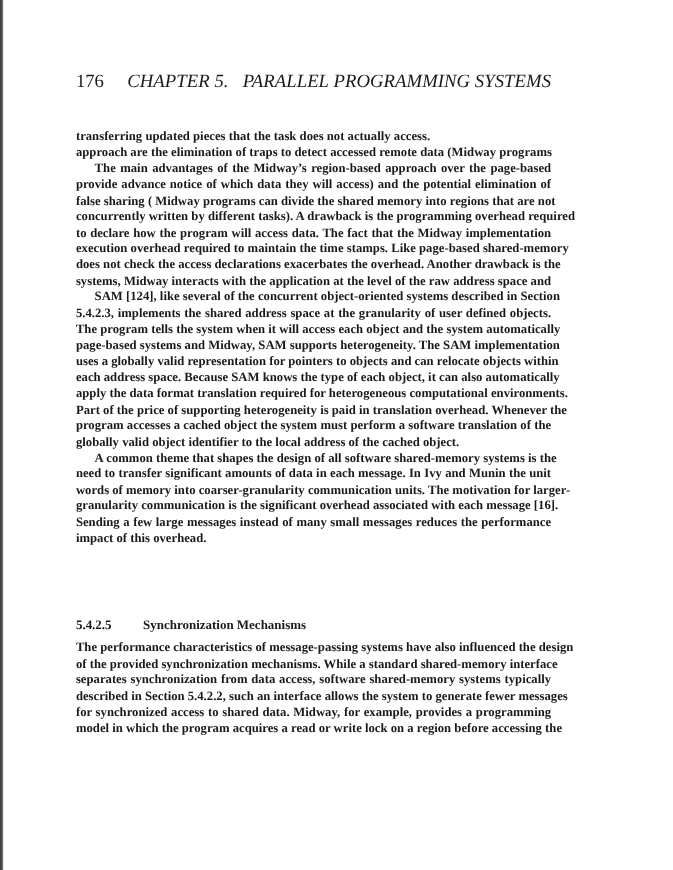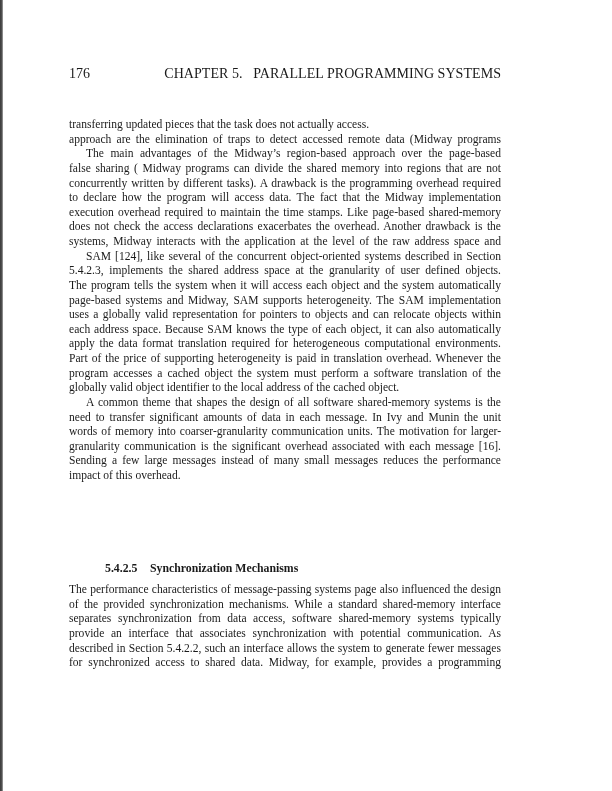--- a/index.html
+++ b/index.html
@@ -22,66 +22,67 @@
       width: 3px;
       height: 791px;
       background: linear-gradient(to right, #3a3a3a 0, #555 2px, #bbb 3px);
     }
     .running-head {
       position: absolute;
       top: 66px;
       left: 69px;
       width: 432px;
       height: 16px;
-      font-size: 14px;
+      font-size: 17px;
       line-height: 16px;
     }
     .page-number {
       position: absolute;
       left: 0;
       top: 0;
     }
     .chapter-title {
       position: absolute;
       right: 0;
       top: 0;
+      font-style: italic;
       letter-spacing: 0.05px;
     }
     .body-text {
       position: absolute;
       top: 117px;
       left: 69px;
       width: 432px;
       font-size: 11.55px;
       line-height: 14.62px;
     }
     .line {
       display: block;
       text-align: justify;
       text-align-last: justify;
       white-space: nowrap;
+      font-weight: bold;
     }
     .line.last {
       text-align-last: left;
     }
     .line.indent {
       text-indent: 17px;
     }
     .section-heading {
       position: absolute;
       top: 560px;
       left: 69px;
       font-weight: bold;
       font-size: 11.8px;
       line-height: 16px;
     }
     .section-heading .num {
       display: inline-block;
-      width: 45px;
-      margin-left: 36px;
+      width: 61px;
     }
     .section-body {
       position: absolute;
       top: 582px;
       left: 69px;
       width: 432px;
       font-size: 11.55px;
       line-height: 14.62px;
     }
   </style>
@@ -95,20 +96,21 @@
   <span class="chapter-title" style="white-space:pre">CHAPTER 5.   PARALLEL PROGRAMMING SYSTEMS</span>
 </div>
 
 <div class="body-text" id="body-text">
     <div>
       <span class="line last">transferring updated pieces that the task does not actually access.</span>
     </div>
     <div>
       <span class="line">approach are the elimination of traps to detect accessed remote data (Midway programs</span>
       <span class="line indent">The main advantages of the Midway’s region-based approach over the page-based</span>
+      <span class="line">provide advance notice of which data they will access) and the potential elimination of</span>
       <span class="line">false sharing ( Midway programs can divide the shared memory into regions that are not</span>
       <span class="line">concurrently written by different tasks). A drawback is the programming overhead required</span>
       <span class="line">to declare how the program will access data. The fact that the Midway implementation</span>
       <span class="line">execution overhead required to maintain the time stamps. Like page-based shared-memory</span>
       <span class="line">does not check the access declarations exacerbates the overhead. Another drawback is the</span>
       <span class="line">systems, Midway interacts with the application at the level of the raw address space and</span>
     </div>
     <div>
       <span class="line indent">SAM [124], like several of the concurrent object-oriented systems described in Section</span>
       <span class="line">5.4.2.3, implements the shared address space at the granularity of user defined objects.</span>
@@ -130,20 +132,20 @@
       <span class="line last">impact of this overhead.</span>
     </div>
   </div>
 
 <div class="section-heading">
   <span class="num">5.4.2.5</span><span>Synchronization Mechanisms</span>
 </div>
 
 <div class="section-body" id="section-body">
     <div>
-      <span class="line">The performance characteristics of message-passing systems page also influenced the design</span>
+      <span class="line">The performance characteristics of message-passing systems have also influenced the design</span>
       <span class="line">of the provided synchronization mechanisms. While a standard shared-memory interface</span>
       <span class="line">separates synchronization from data access, software shared-memory systems typically</span>
-      <span class="line">provide an interface that associates synchronization with potential communication. As</span>
       <span class="line">described in Section 5.4.2.2, such an interface allows the system to generate fewer messages</span>
       <span class="line">for synchronized access to shared data. Midway, for example, provides a programming</span>
+      <span class="line">model in which the program acquires a read or write lock on a region before accessing the</span>
     </div>
   </div>
 
 </body></html>

